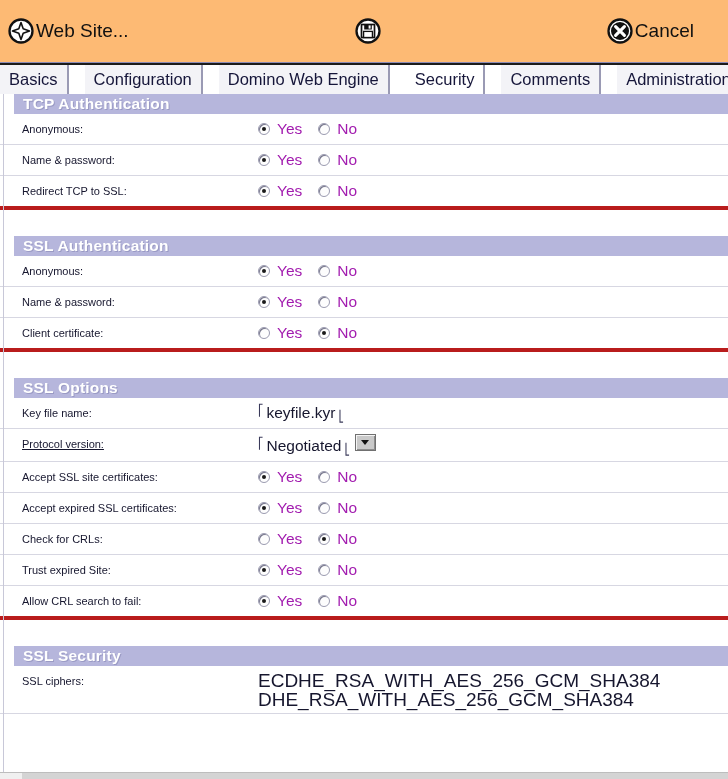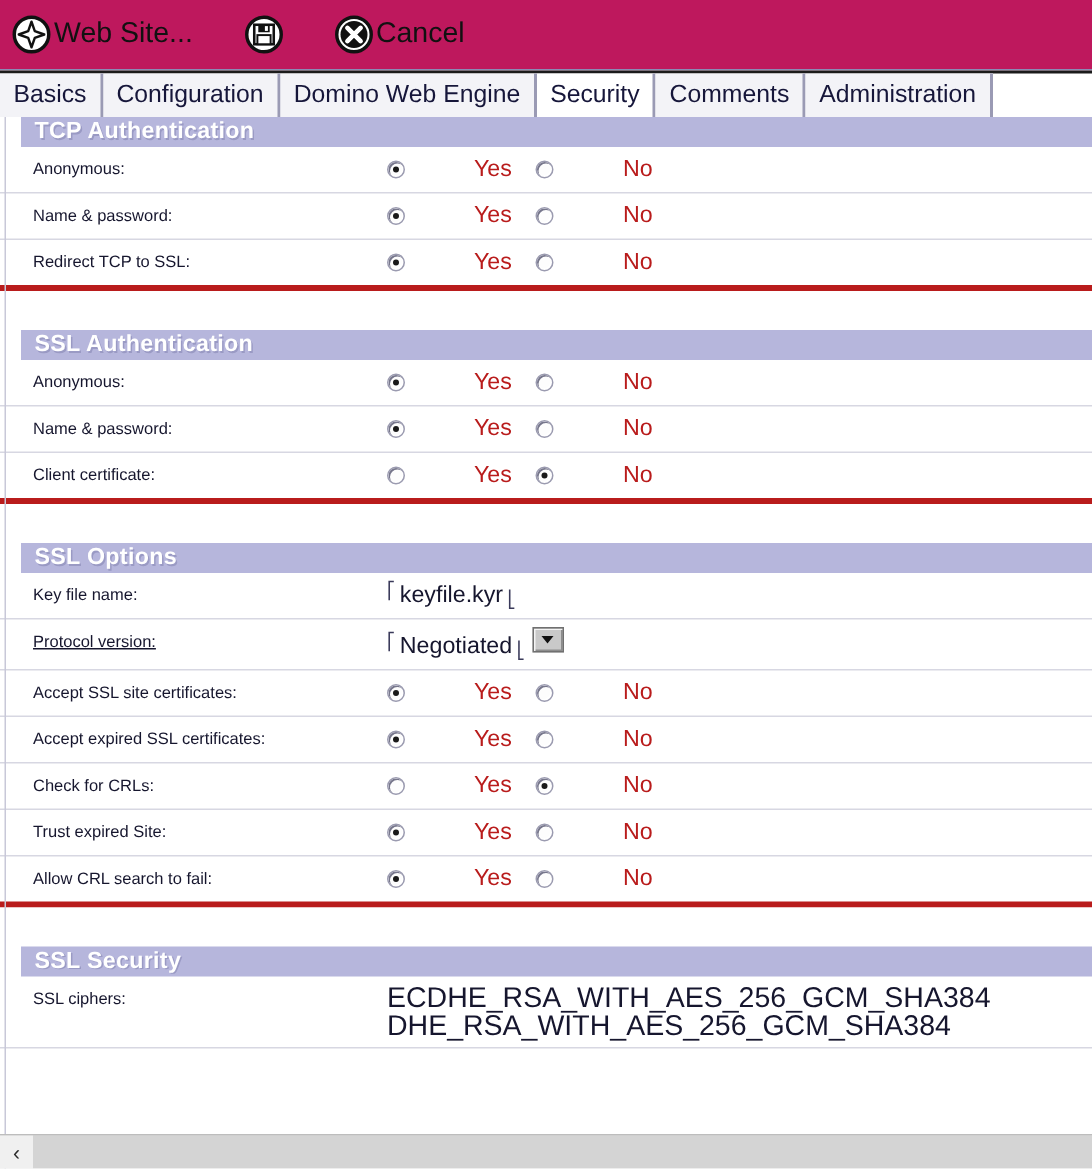--- a/index.html
+++ b/index.html
@@ -5,33 +5,34 @@
   html,body{margin:0;padding:0;}
   body{
     width:728px;height:779px;overflow:hidden;background:#ffffff;
     font-family:"Liberation Sans",sans-serif;
     -webkit-font-smoothing:none;
   }
   .app{position:relative;width:728px;height:779px;background:#fff;box-sizing:border-box;}
 
   
   .toolbar{
-    height:47px;background:#be185d;
+    height:63px;background:#fdba74;
     border-bottom:1px solid #8a8ab5;
-    display:flex;align-items:center;padding-left:8px;box-sizing:border-box;
+    display:flex;align-items:center;padding-left:8px;box-sizing:border-box;justify-content:space-between;
   }
   .tb-btn{display:flex;align-items:center;margin-right:34px;cursor:default;}
   .tb-btn .lbl{font-size:19px;color:#111;margin-left:2px;letter-spacing:0px;white-space:nowrap;}
   .tb-icon{width:26px;height:26px;flex:0 0 26px;display:block;}
 
   
   .tabstrip{
     height:31px;background:#ffffff;display:flex;align-items:stretch;
     border-top:2px solid #1b1b1b;
     box-sizing:border-box;
+    gap:16px;
   }
   .tab{
     display:flex;align-items:center;padding:0 9px;font-size:16.5px;color:#16163a;
     background:#f3f3f7;border-right:2px solid #9a9ab4;cursor:default;white-space:nowrap;
   }
   .tab.active{background:#ffffff;}
   .tab:last-child{border-right:2px solid #9a9ab4;}
 
   
   .body{position:relative;background:#fff;height:701px;overflow:hidden;}
@@ -66,21 +67,21 @@
     width:12px;height:12px;border-radius:50%;box-sizing:border-box;
     background:#fdfdfd;
     border:1px solid #9b9bb0;
     box-shadow:inset 1px 1px 0 #77778c, inset -1px -1px 0 #ffffff;
     position:relative;margin-right:7px;
   }
   .rb.on::after{
     content:"";position:absolute;left:3px;top:3px;width:4px;height:4px;
     border-radius:50%;background:#1a1a1a;
   }
-  .rlabel{font-size:15.5px;color:#b91c1c;margin-left:39px;}
+  .rlabel{font-size:15.5px;color:#a21caf;}
 
   
   .nfield{display:inline-flex;align-items:baseline;white-space:nowrap;}
   .brk{font-size:11px;color:#3a3a5a;position:relative;top:-4px;}
   .brk.r{top:2px;}
   .ftext{margin:0 3px;font-size:15.5px;color:#16162e;}
   .ddbtn{
     display:inline-block;width:19px;height:15px;margin-left:5px;vertical-align:-2px;
     background:#c9c9c9;border:1px solid #707070;
     box-shadow:inset 1px 1px 0 #f4f4f4, inset -1px -1px 0 #8d8d8d;

